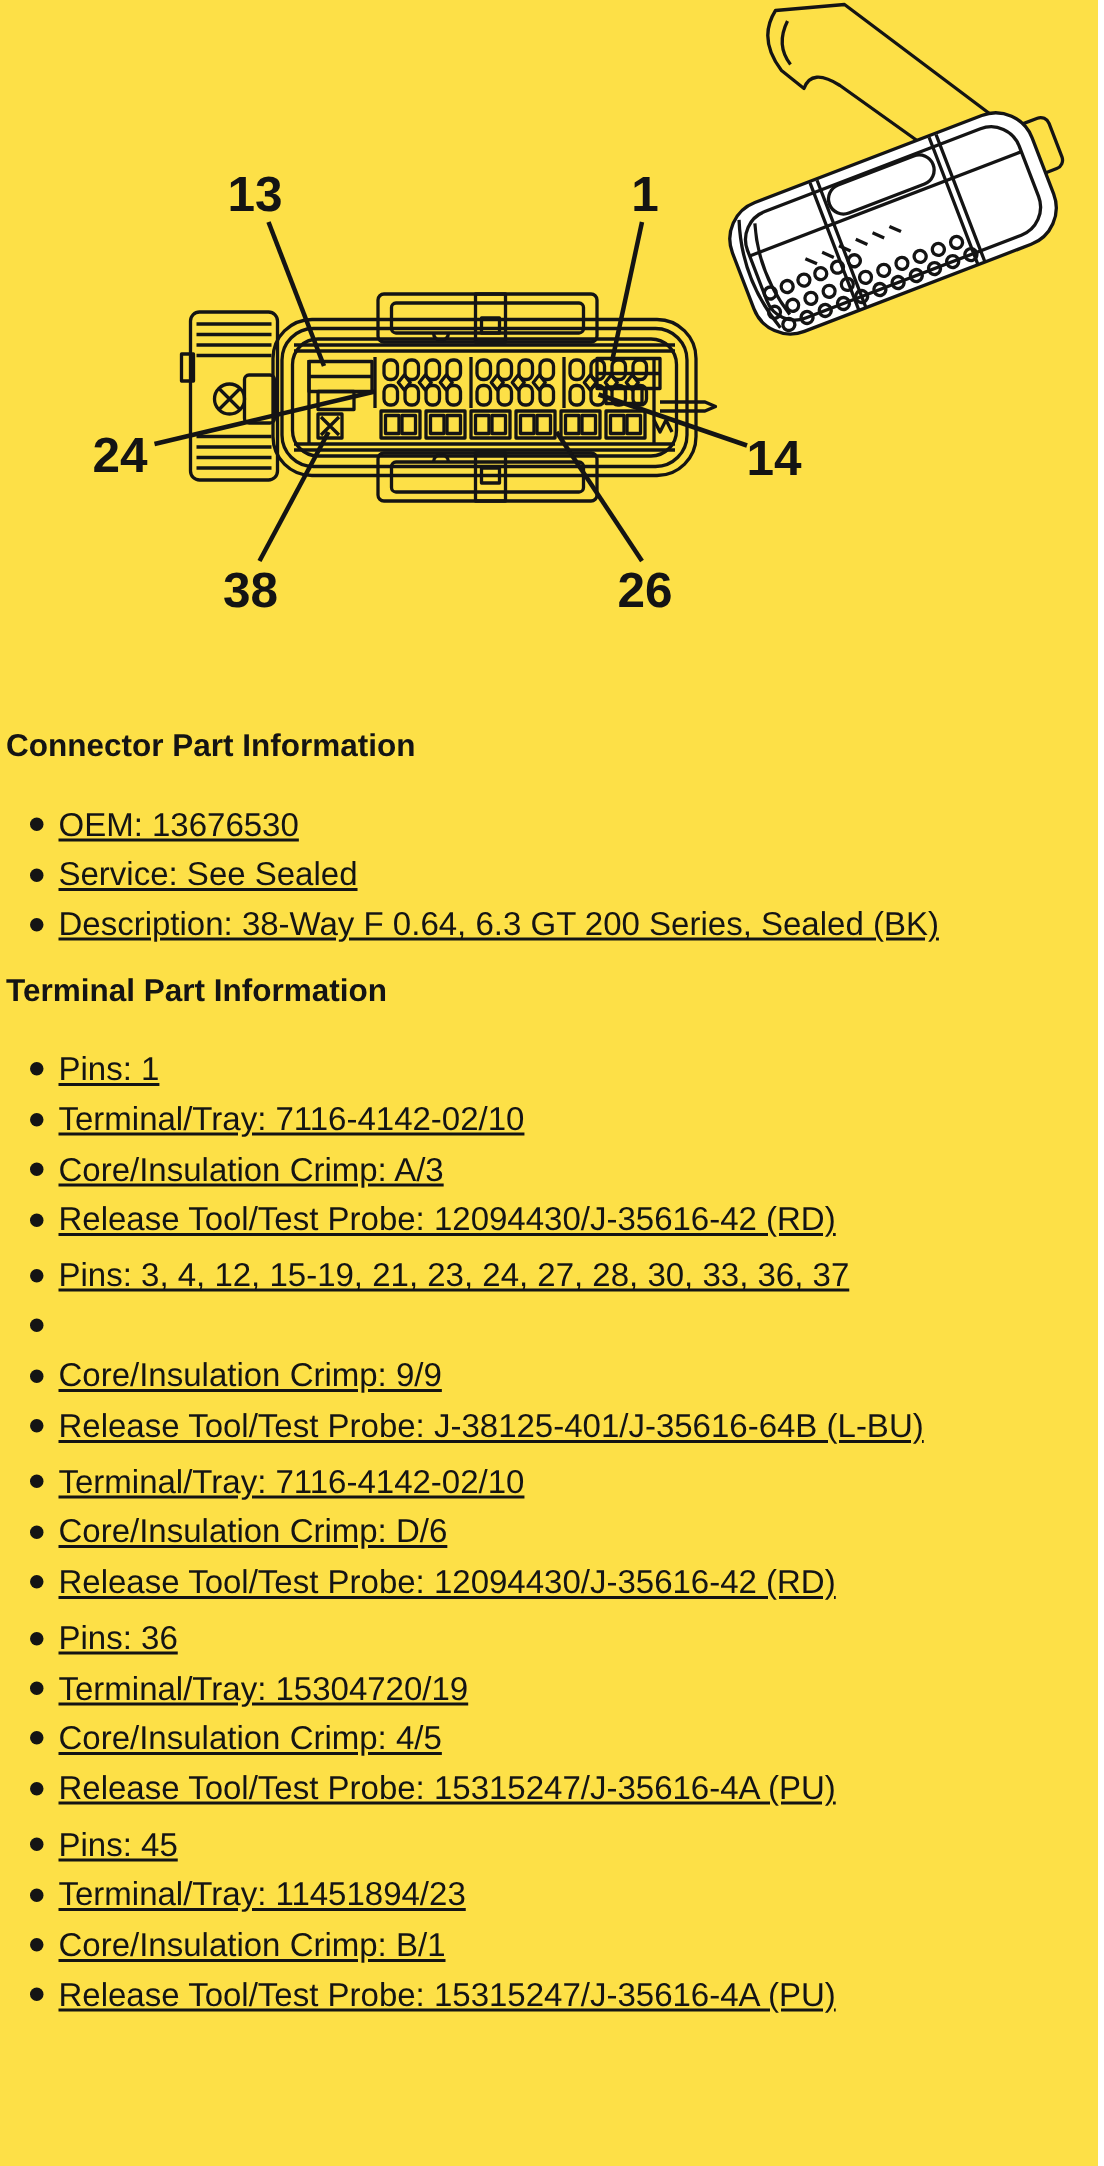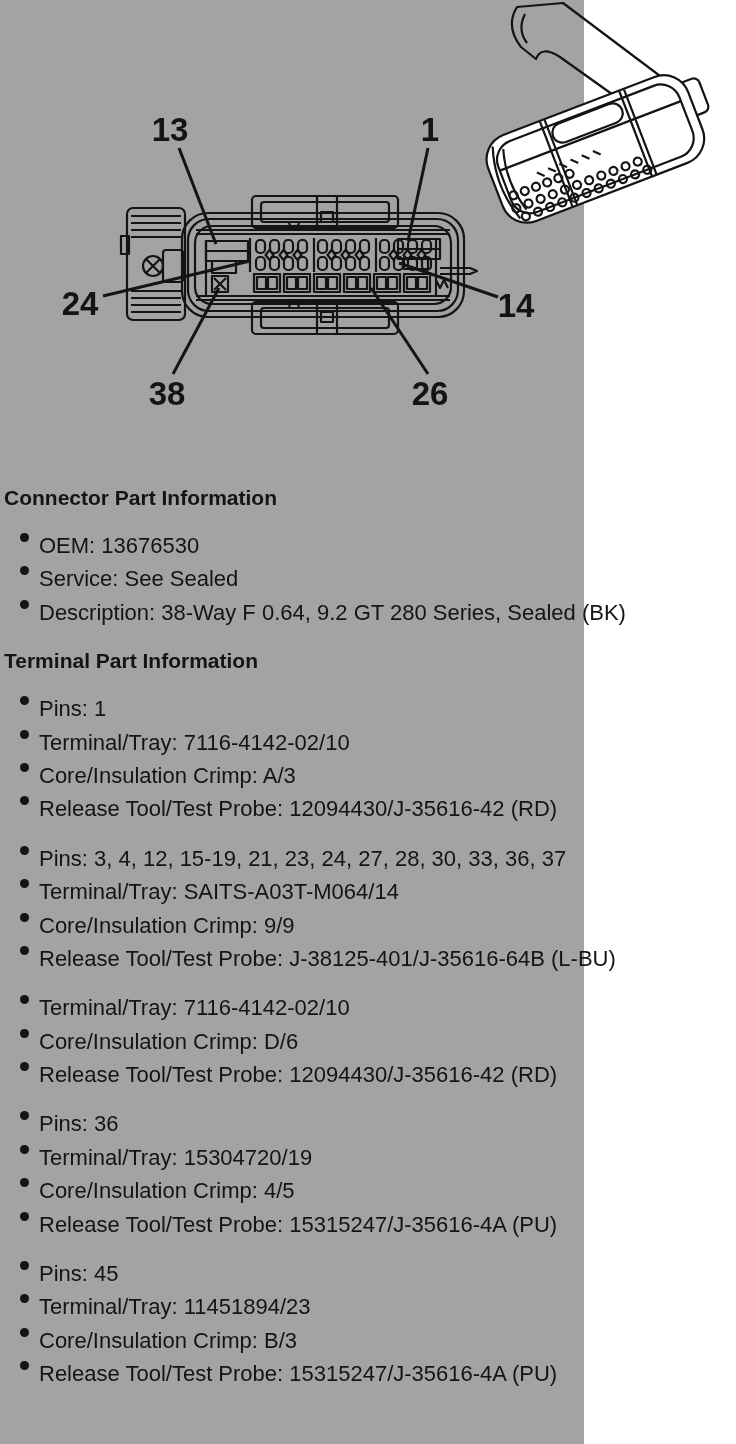--- a/index.html
+++ b/index.html
@@ -1,30 +1,30 @@
 <!DOCTYPE html>
 <html><head>
 <meta charset="utf-8">
 <style>
   html,body{margin:0;padding:0}
   body{
     width:736px;height:1444px;background:#ffffff;color:#141414;
     font-family:"Liberation Sans", sans-serif;overflow:hidden;
   }
-  .page{position:relative;width:584px;height:1444px;background:#a3a3a3}
+  .page{position:relative;width:732px;height:1444px;background:#fde047}
   svg.diagram{display:block}
   h2.section-heading{
     font-size:21px;font-weight:bold;line-height:24px;
     margin:16px 0 0 0;padding:0 7px 0 4px;color:#141414;
   }
   ul.bullet-group{list-style:none;margin:23px 0 0 0;padding:0}
-  ul.bullet-group + ul.bullet-group{margin-top:16px}
+  ul.bullet-group + ul.bullet-group{margin-top:4px}
   li.bullet-item{
-    height:33.4px;display:flex;
-    font-size:22px;white-space:nowrap;color:#141414;
+    height:33.4px;display:flex;align-items:center;
+    font-size:22px;white-space:nowrap;color:#141414;text-decoration:underline;
   }
   .dot{
     flex:0 0 9px;width:9px;height:9px;border-radius:50%;
     background:#141414;margin-left:20px;
   }
   .txt{margin-left:10px}
 </style>
 </head>
 <body>
 
@@ -219,21 +219,21 @@
           <li class="bullet-item">
             <span class="dot"></span>
             <span class="txt">OEM: 13676530</span>
           </li>
           <li class="bullet-item">
             <span class="dot"></span>
             <span class="txt">Service: See Sealed</span>
           </li>
           <li class="bullet-item">
             <span class="dot"></span>
-            <span class="txt">Description: 38-Way F 0.64, 9.2 GT 280 Series, Sealed (BK)</span>
+            <span class="txt">Description: 38-Way F 0.64, 6.3 GT 200 Series, Sealed (BK)</span>
           </li>
         </ul>
       </div>
   </section>
 
   <section>
     <h2 class="section-heading">Terminal Part Information</h2>
     <div class="groups">
         <ul class="bullet-group">
           <li class="bullet-item">
@@ -253,21 +253,20 @@
             <span class="txt">Release Tool/Test Probe: 12094430/J-35616-42 (RD)</span>
           </li>
         </ul>
         <ul class="bullet-group">
           <li class="bullet-item">
             <span class="dot"></span>
             <span class="txt">Pins: 3, 4, 12, 15-19, 21, 23, 24, 27, 28, 30, 33, 36, 37</span>
           </li>
           <li class="bullet-item">
             <span class="dot"></span>
-            <span class="txt">Terminal/Tray: SAITS-A03T-M064/14</span>
           </li>
           <li class="bullet-item">
             <span class="dot"></span>
             <span class="txt">Core/Insulation Crimp: 9/9</span>
           </li>
           <li class="bullet-item">
             <span class="dot"></span>
             <span class="txt">Release Tool/Test Probe: J-38125-401/J-35616-64B (L-BU)</span>
           </li>
         </ul>
@@ -307,21 +306,21 @@
           <li class="bullet-item">
             <span class="dot"></span>
             <span class="txt">Pins: 45</span>
           </li>
           <li class="bullet-item">
             <span class="dot"></span>
             <span class="txt">Terminal/Tray: 11451894/23</span>
           </li>
           <li class="bullet-item">
             <span class="dot"></span>
-            <span class="txt">Core/Insulation Crimp: B/3</span>
+            <span class="txt">Core/Insulation Crimp: B/1</span>
           </li>
           <li class="bullet-item">
             <span class="dot"></span>
             <span class="txt">Release Tool/Test Probe: 15315247/J-35616-4A (PU)</span>
           </li>
         </ul>
       </div>
   </section>
 
 </div>

